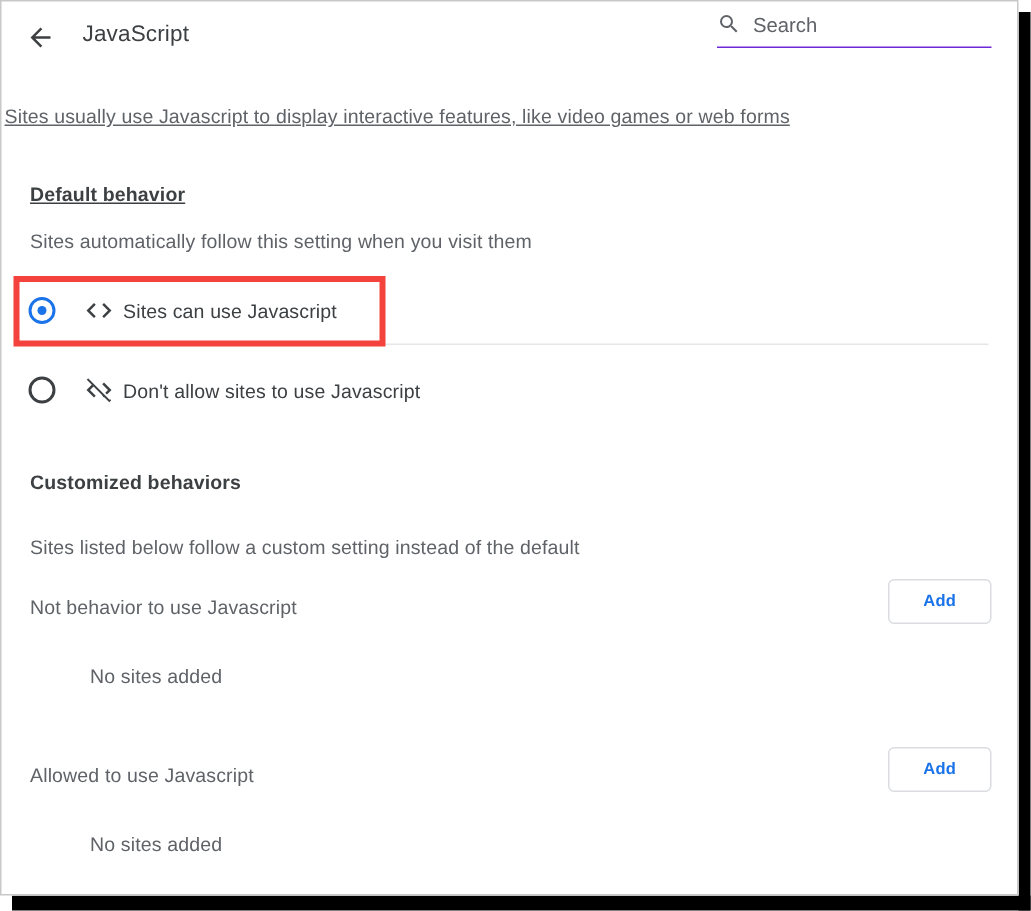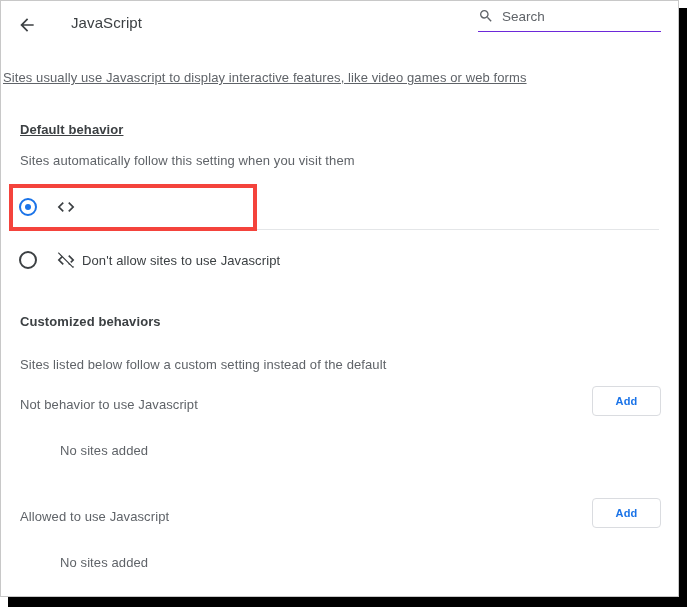--- a/index.html
+++ b/index.html
@@ -58,21 +58,21 @@
     width: 26px;
     height: 26px;
     display: flex;
     align-items: center;
     justify-content: center;
     cursor: pointer;
   }
   #back-button svg { display:block; }
   #page-title {
     position: absolute;
-    left: 70px;
+    left: 54px;
     top: 13px;
     font-size: 15px;
     color: #3c4043;
     font-weight: 400;
     letter-spacing: .1px;
     white-space: nowrap;
   }
 
   
   #search-box {
@@ -289,20 +289,21 @@
 
   <div class="radio-row" id="radio-row-allow">
     <span class="radio-outer checked">
       <span class="radio-dot"></span>
     </span>
     <span class="row-icon">
       <svg width="20" height="20" viewBox="0 0 24 24" aria-hidden="true">
         <path d="M9.4 16.6 4.8 12l4.6-4.6L8 6l-6 6 6 6 1.4-1.4zm5.2 0 4.6-4.6-4.6-4.6L16 6l6 6-6 6-1.4-1.4z" fill="#3c4043"></path>
       </svg>
     </span>
+    <span class="row-label">Sites can use Javascript</span>
   </div>
 
   <div id="divider-radio"></div>
 
   <div id="highlight-box"></div>
 
   <div class="radio-row" id="radio-row-disallow">
     <span class="radio-outer unchecked"></span>
     <span class="row-icon">
       <svg width="20" height="20" viewBox="0 0 24 24" aria-hidden="true">

